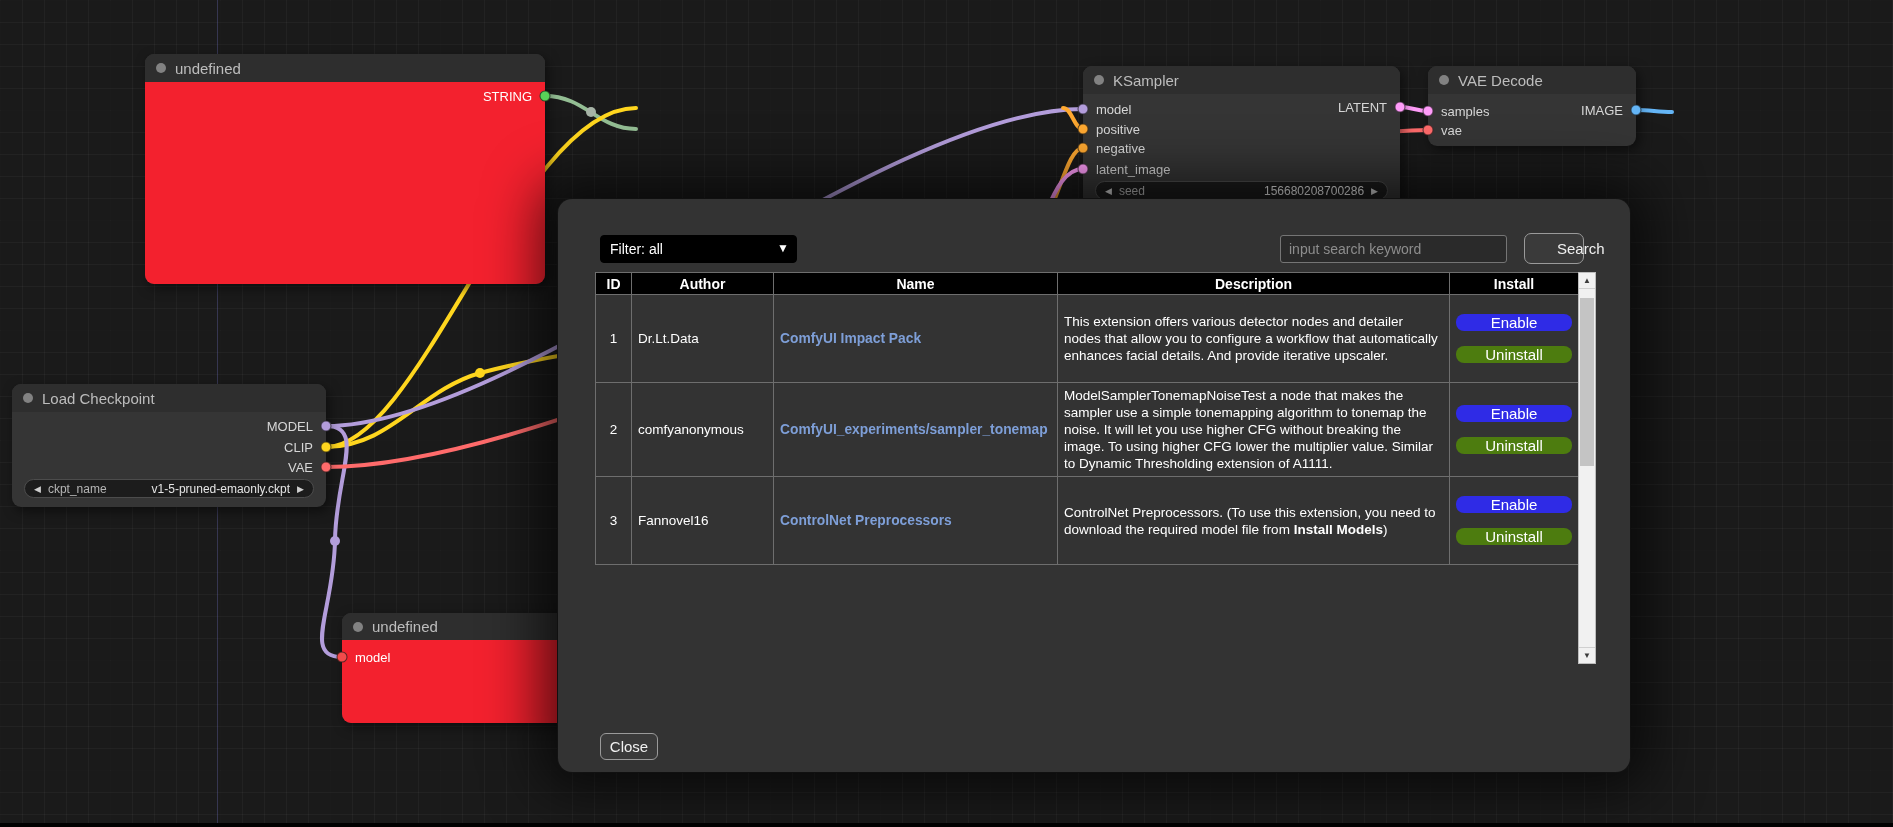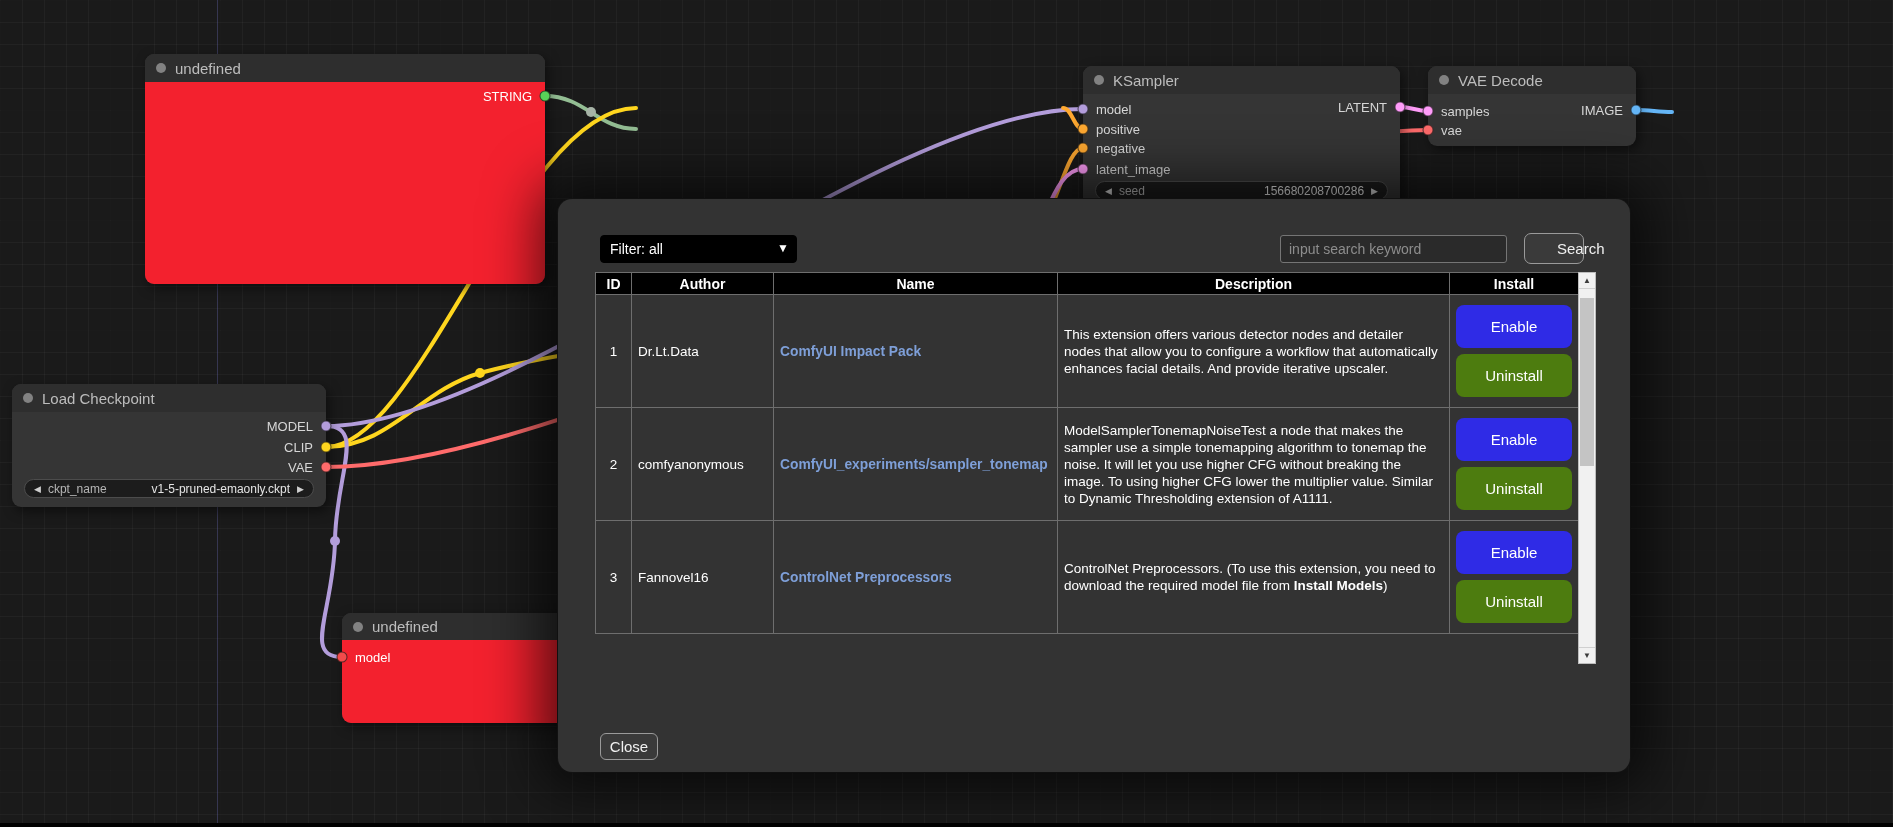--- a/index.html
+++ b/index.html
@@ -103,21 +103,21 @@
   table.ext td {
     border:1px solid #6e6e6e; color:#fff; font-size:13.5px;
     vertical-align:middle; padding:4px 6px;
   }
   td.cell-id { text-align:center; }
   td.cell-name { white-space:nowrap; overflow:hidden; }
   td.cell-desc { line-height:17px; padding:5px 7px; }
   td.cell-install { text-align:center; padding:4px 5px; }
   .name-link { color:#7e9fd8; font-weight:bold; font-size:13.8px; text-decoration:none; }
   .install-btn {
-    display:block; width:116px; height:43px; margin:6px auto;
+    display:block; width:116px; height:17px; margin:15px auto;
     border:none; border-radius:8px; color:#fff; font-size:15px;
     cursor:pointer; font-family:"Liberation Sans", sans-serif;
   }
   .btn-enable { background:#2f2be6; }
   .btn-uninstall { background:#4d7c0f; }
   .scrollbar {
     position:absolute; right:0; top:0; width:18px; height:392px;
     background:#f1f1f1; border:1px solid #bdbdbd;
   }
   .sb-btn {

